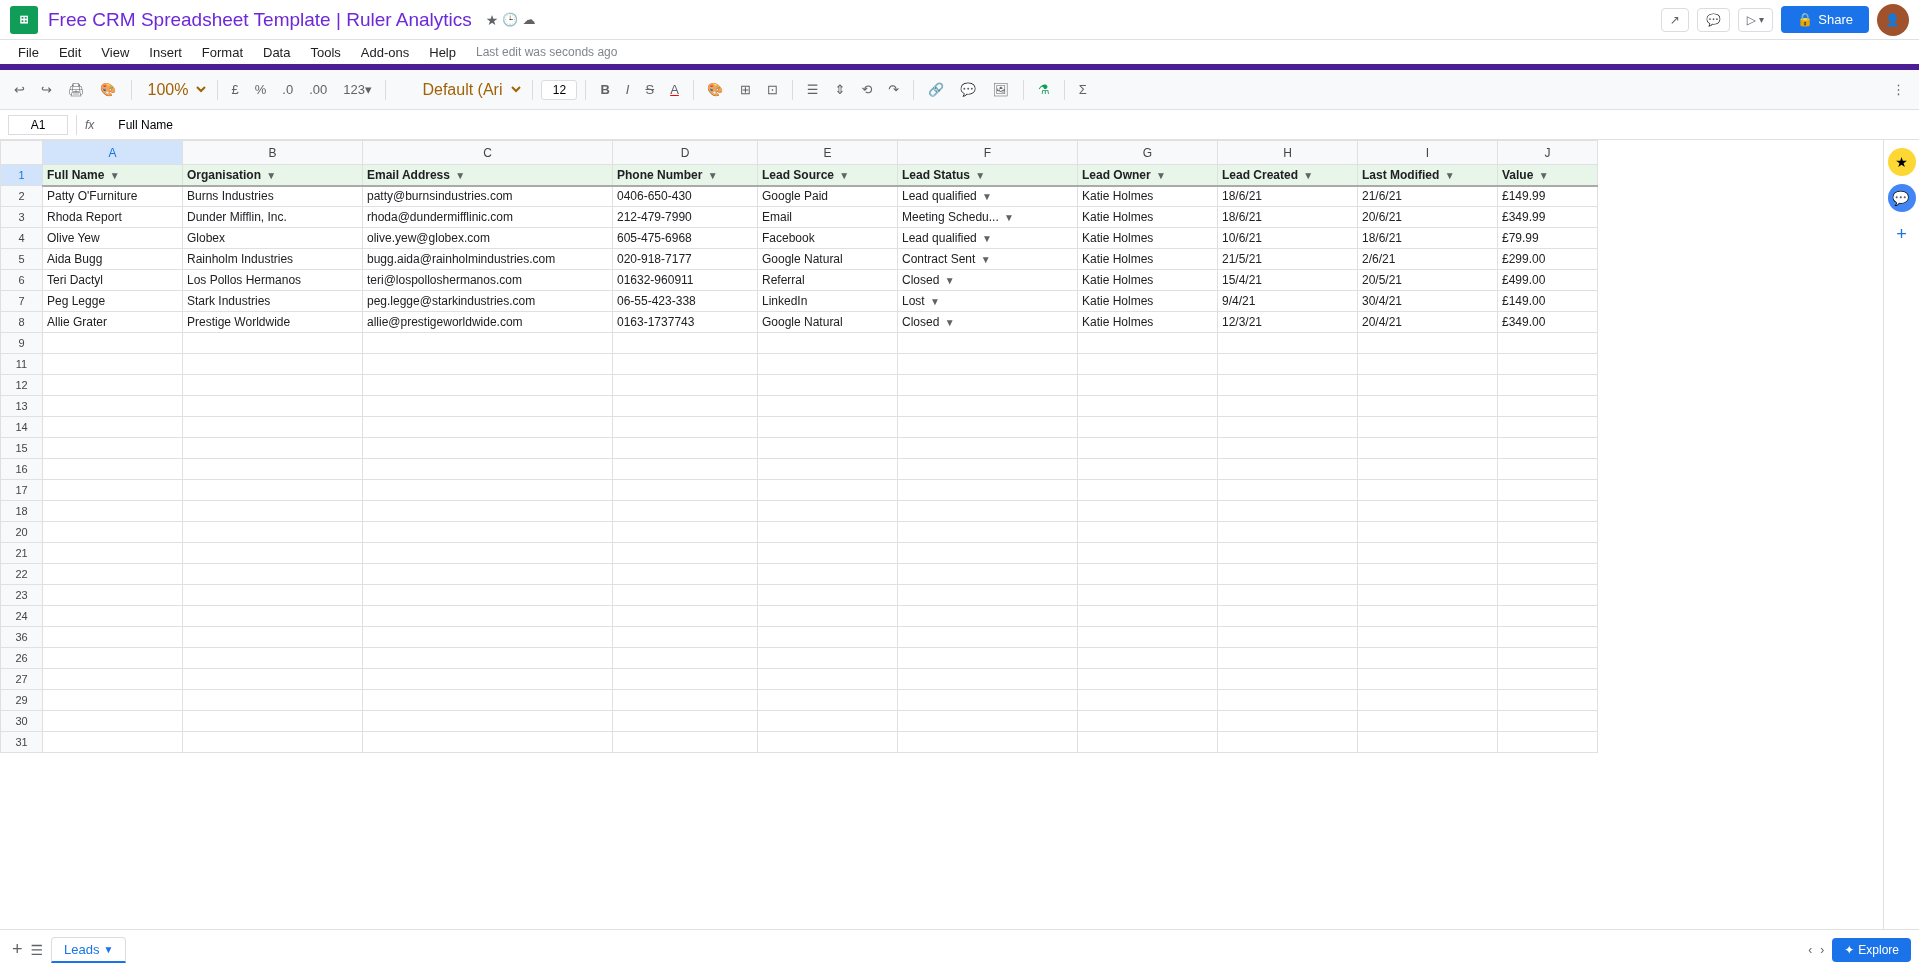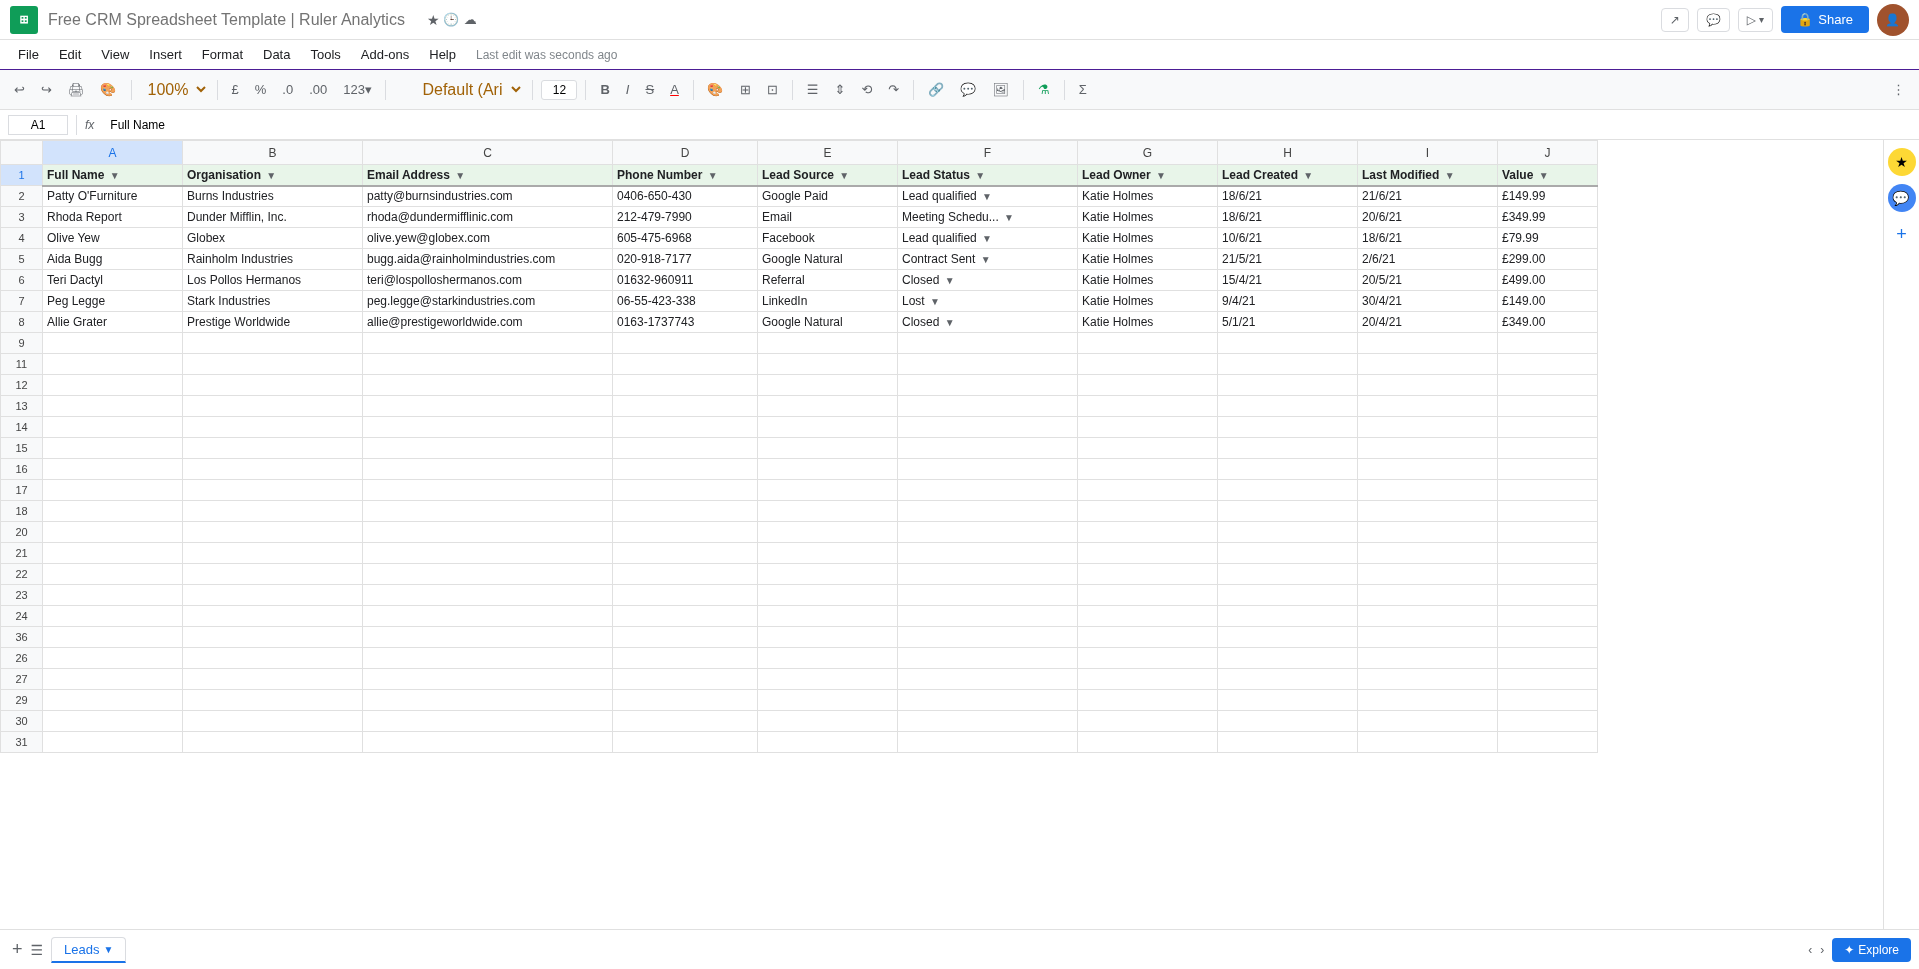--- a/index.html
+++ b/index.html
@@ -20,21 +20,21 @@
     .share-btn {
       background: #1a73e8; color: #fff; border: none; border-radius: 4px;
       padding: 6px 16px; font-size: 13px; cursor: pointer; display: flex; align-items: center; gap: 5px;
     }
     .avatar { width: 32px; height: 32px; border-radius: 50%; background: #a0522d; display: flex; align-items: center; justify-content: center; color: #fff; font-size: 12px; }
     .icon-btn { background: none; border: 1px solid #dadce0; border-radius: 4px; padding: 4px 8px; cursor: pointer; font-size: 12px; color: #5f6368; display: flex; align-items: center; gap: 3px; }
 
     
     #menu-bar {
       display: flex; align-items: center; height: 30px; padding: 0 10px;
-      background: #fff; border-bottom: 1px solid #4c1d95; gap: 4px;
+      background: #fff; border-bottom: 6px solid #4c1d95; gap: 4px;
     }
     .menu-item { padding: 2px 8px; cursor: pointer; font-size: 13px; color: #202124; border-radius: 3px; }
     .last-edit { font-size: 12px; color: #80868b; margin-left: 8px; }
 
     
     #toolbar {
       display: flex; align-items: center; height: 40px; padding: 0 8px;
       background: #f8f9fa; border-bottom: 1px solid #e0e0e0; gap: 4px;
     }
     .toolbar-btn { background: none; border: none; cursor: pointer; font-size: 13px; color: #5f6368; padding: 4px 6px; border-radius: 3px; }
@@ -47,21 +47,21 @@
     .bold-btn { font-weight: bold; }
     .italic-btn { font-style: italic; }
 
     
     #formula-bar {
       display: flex; align-items: center; height: 30px; border-bottom: 1px solid #e0e0e0;
       background: #fff; padding: 0 8px; gap: 4px;
     }
     #cell-ref { width: 60px; border: 1px solid #dadce0; padding: 2px 4px; font-size: 12px; text-align: center; }
     .formula-sep { width: 1px; height: 20px; background: #dadce0; margin: 0 4px; }
-    #fx-label { color: #5f6368; font-style: italic; font-size: 12px; margin-right: 8px; }
+    #fx-label { color: #5f6368; font-style: italic; font-size: 12px; margin-right: 16px; }
     #formula-input { flex: 1; border: none; outline: none; font-size: 12px; padding: 2px 4px; }
 
     
     #grid-area { flex: 1; overflow: auto; }
 
     table {
       border-collapse: collapse; table-layout: fixed;
     }
 
     
@@ -130,21 +130,21 @@
     #grid-area::-webkit-scrollbar-track { background: #f1f3f4; }
     #grid-area::-webkit-scrollbar-thumb { background: #bdc1c6; border-radius: 4px; }
   </style>
 </head>
 <body>
 
 <div id="title-bar">
   <div id="sheets-logo">
     <span style="font-size:11px;font-weight:bold;color:#fff;">⊞</span>
   </div>
-  <span id="doc-title" style="font-size:16px;color:#737373;margin-right:22px;">Free CRM Spreadsheet Template | Ruler Analytics</span>
+  <span id="doc-title" style="font-size:19px;color:#6d28d9;margin-right:14px;">Free CRM Spreadsheet Template | Ruler Analytics</span>
   <span style="color:#5f6368;cursor:pointer;font-size:14px;margin-right:4px;">★</span>
   <span style="color:#5f6368;cursor:pointer;font-size:13px;margin-right:4px;">🕒</span>
   <span style="color:#5f6368;font-size:13px;">☁</span>
   <div class="title-bar-right">
     <button class="icon-btn">
       <span>↗</span>
     </button>
     <button class="icon-btn">
       <span>💬</span>
     </button>
@@ -358,21 +358,21 @@
           </tr>
           <tr>
             <td class="row-num-cell">8</td>
             <td class="cell">Allie Grater</td>
             <td class="cell">Prestige Worldwide</td>
             <td class="cell">allie@prestigeworldwide.com</td>
             <td class="cell">0163-1737743</td>
             <td class="cell">Google Natural</td>
             <td class="cell">Closed <span class="filter-icon">▼</span></td>
             <td class="cell">Katie Holmes</td>
-            <td class="cell">5/1/21</td>
+            <td class="cell">12/3/21</td>
             <td class="cell">20/4/21</td>
             <td class="cell">£349.00</td>
           </tr>
           <tr>
             <td class="row-num-cell">9</td>
             <td class="cell"></td>
             <td class="cell"></td>
             <td class="cell"></td>
             <td class="cell"></td>
             <td class="cell"></td>

